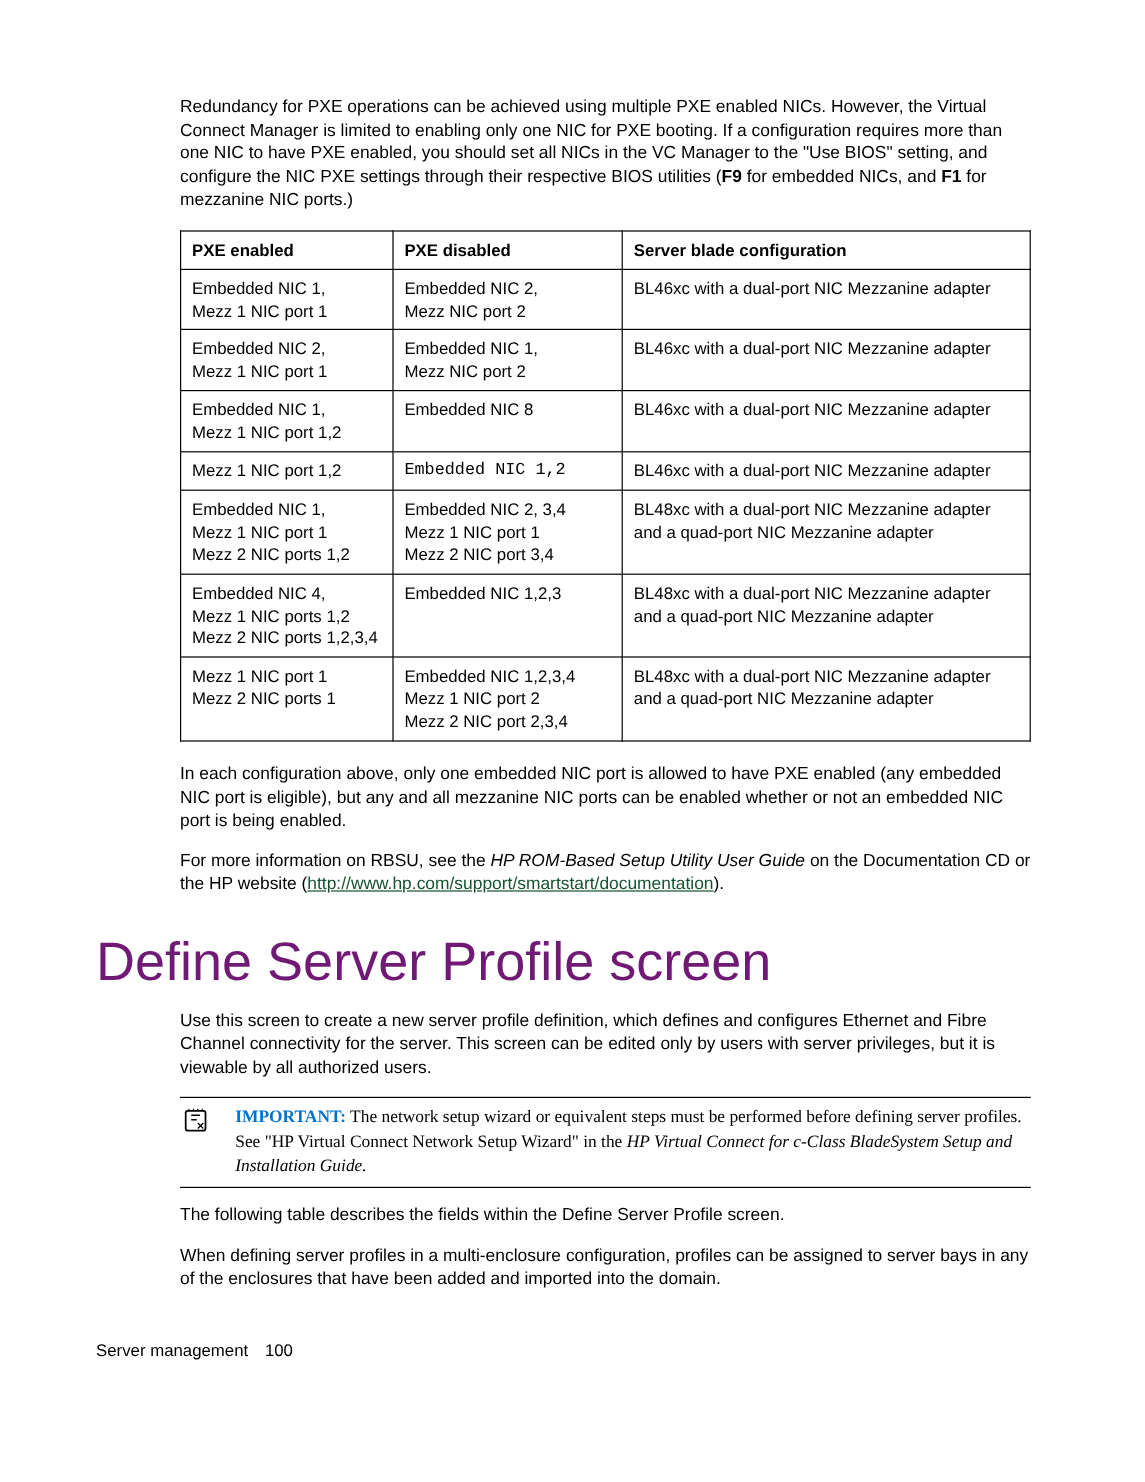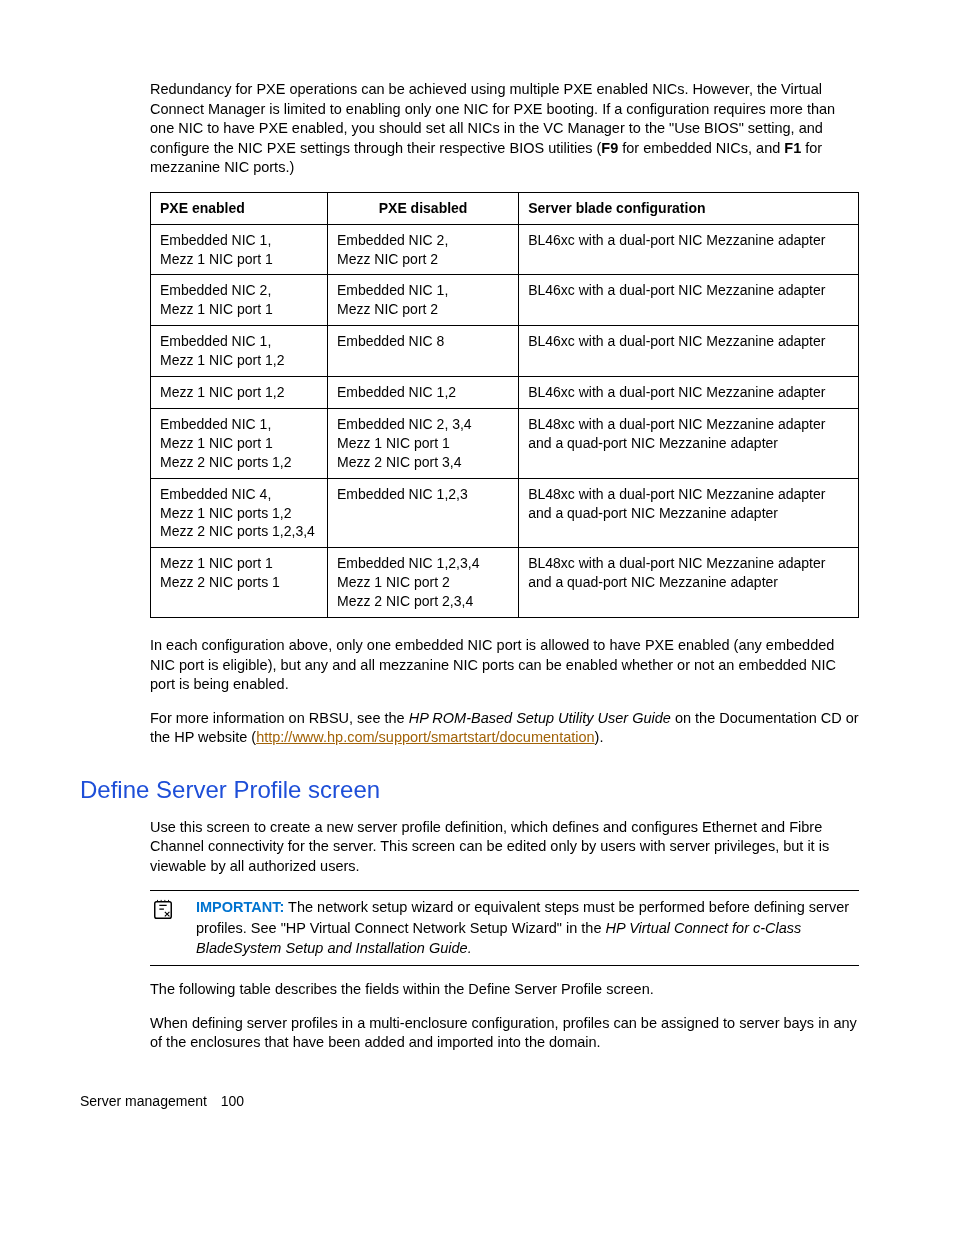--- a/index.html
+++ b/index.html
@@ -34,53 +34,54 @@
     padding: 6px 9px;
     text-align: left;
     vertical-align: top;
     font-size: 14px;
     line-height: 1.35;
   }
   th {
     font-weight: bold;
   }
   .col1 { width: 25%; }
-  .col2 { width: 27%; text-align: center; }
+  .col2 { width: 27%; }
   .col3 { width: 48%; }
   h1 {
     font-family: Arial, Helvetica, sans-serif;
     font-weight: normal;
-    color: #1d4ed8;
-    font-size: 24px;
+    color: #701a75;
+    font-size: 45px;
     margin: 28px 0 14px 0;
   }
   .important-block {
     margin: 12px 0 14px 70px;
     border-top: 1px solid #000;
     border-bottom: 1px solid #000;
     padding: 6px 0 7px 0;
     display: flex;
   }
   .important-icon {
     width: 44px;
     flex-shrink: 0;
     font-size: 20px;
     padding-top: 2px;
     padding-left: 2px;
   }
   .important-text {
     flex: 1;
     line-height: 1.4;
+    font-family: Liberation Serif, serif;
   }
   .important-label {
     color: #0073cf;
     font-weight: bold;
   }
   a.link {
-    color: #a16207;
+    color: #14532d;
     text-decoration: underline;
   }
   .italic {
     font-style: italic;
   }
   .bold {
     font-weight: bold;
   }
   .footer {
     margin-top: 40px;
@@ -128,21 +129,21 @@
             <td style="white-space: pre-line;">BL46xc with a dual-port NIC Mezzanine adapter</td>
           </tr>
           <tr>
             <td style="white-space: pre-line;">Embedded NIC 1,
 Mezz 1 NIC port 1,2</td>
             <td style="white-space: pre-line;">Embedded NIC 8</td>
             <td style="white-space: pre-line;">BL46xc with a dual-port NIC Mezzanine adapter</td>
           </tr>
           <tr>
             <td style="white-space: pre-line;">Mezz 1 NIC port 1,2</td>
-            <td style="white-space: pre-line;">Embedded NIC 1,2</td>
+            <td style="white-space: pre-line; font-family: Liberation Mono, monospace;">Embedded NIC 1,2</td>
             <td style="white-space: pre-line;">BL46xc with a dual-port NIC Mezzanine adapter</td>
           </tr>
           <tr>
             <td style="white-space: pre-line;">Embedded NIC 1,
 Mezz 1 NIC port 1
 Mezz 2 NIC ports 1,2</td>
             <td style="white-space: pre-line;">Embedded NIC 2, 3,4
 Mezz 1 NIC port 1
 Mezz 2 NIC port 3,4</td>
             <td style="white-space: pre-line;">BL48xc with a dual-port NIC Mezzanine adapter and a quad-port NIC Mezzanine adapter</td>

